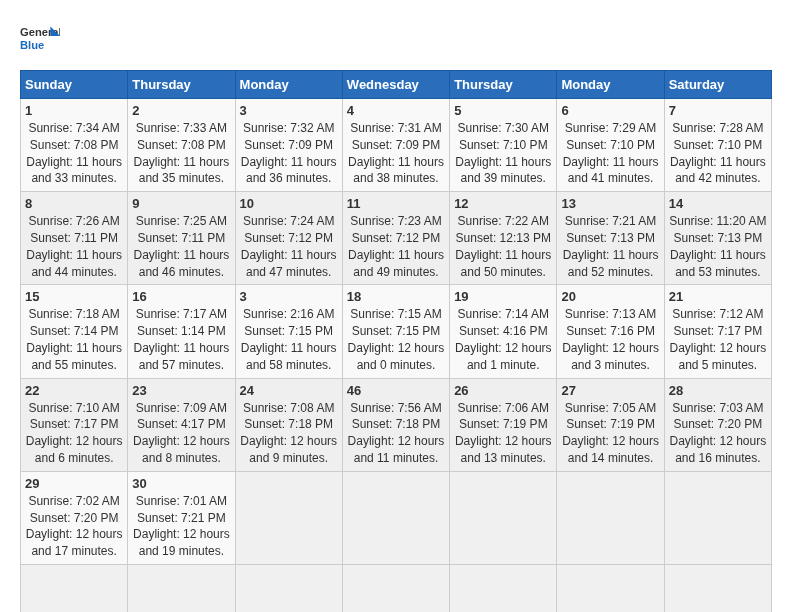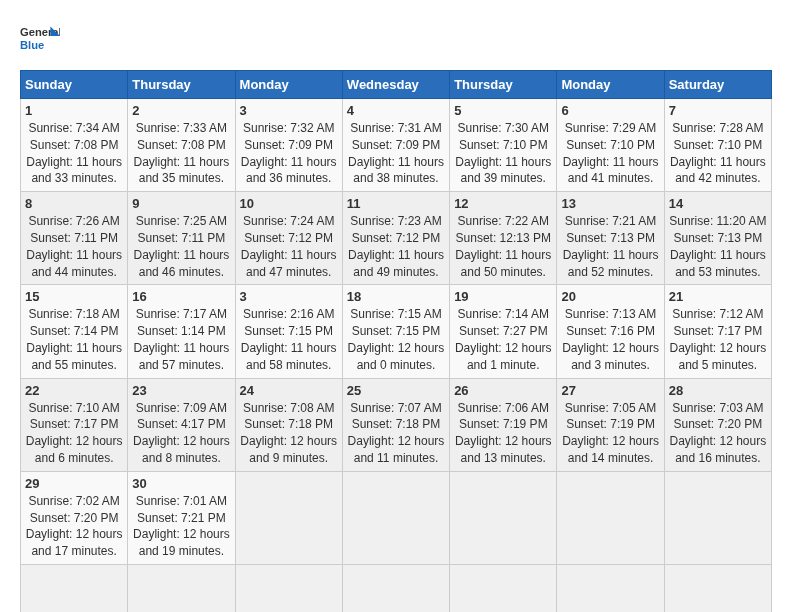--- a/index.html
+++ b/index.html
@@ -225,21 +225,21 @@
         </td>
         <td>
           <span class="day-number">18</span>
           <div class="day-info">Sunrise: 7:15 AM
 Sunset: 7:15 PM
 Daylight: 12 hours and 0 minutes.</div>
         </td>
         <td>
           <span class="day-number">19</span>
           <div class="day-info">Sunrise: 7:14 AM
-Sunset: 7:27 PM
+Sunset: 4:16 PM
 Daylight: 12 hours and 1 minute.</div>
         </td>
         <td>
           <span class="day-number">20</span>
           <div class="day-info">Sunrise: 7:13 AM
 Sunset: 7:16 PM
 Daylight: 12 hours and 3 minutes.</div>
         </td>
         <td>
           <span class="day-number">21</span>
@@ -261,22 +261,22 @@
 Sunset: 4:17 PM
 Daylight: 12 hours and 8 minutes.</div>
         </td>
         <td>
           <span class="day-number">24</span>
           <div class="day-info">Sunrise: 7:08 AM
 Sunset: 7:18 PM
 Daylight: 12 hours and 9 minutes.</div>
         </td>
         <td>
-          <span class="day-number">25</span>
-          <div class="day-info">Sunrise: 7:07 AM
+          <span class="day-number">46</span>
+          <div class="day-info">Sunrise: 7:56 AM
 Sunset: 7:18 PM
 Daylight: 12 hours and 11 minutes.</div>
         </td>
         <td>
           <span class="day-number">26</span>
           <div class="day-info">Sunrise: 7:06 AM
 Sunset: 7:19 PM
 Daylight: 12 hours and 13 minutes.</div>
         </td>
         <td>

